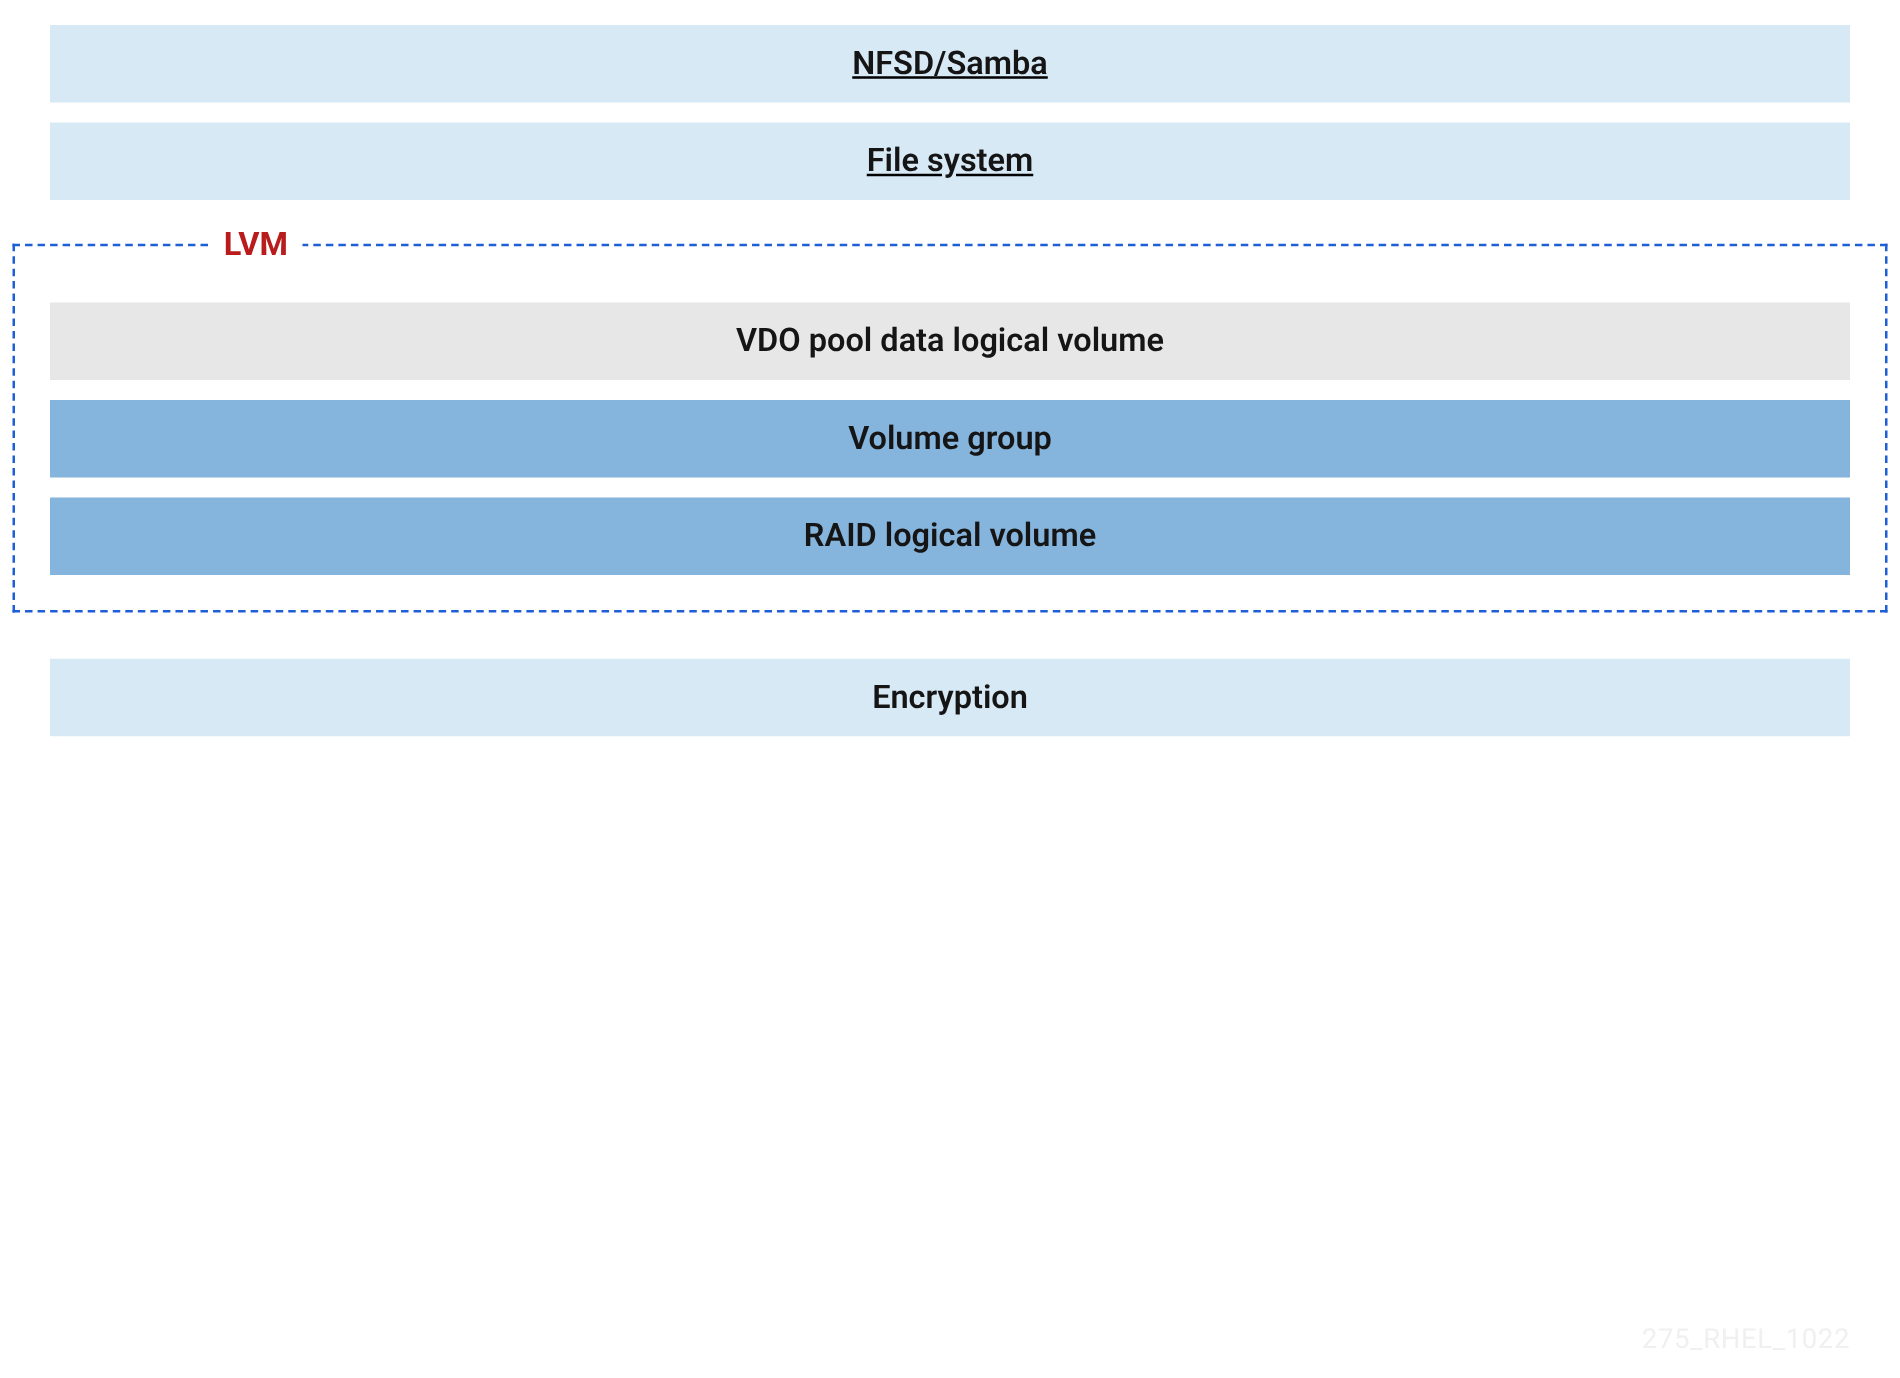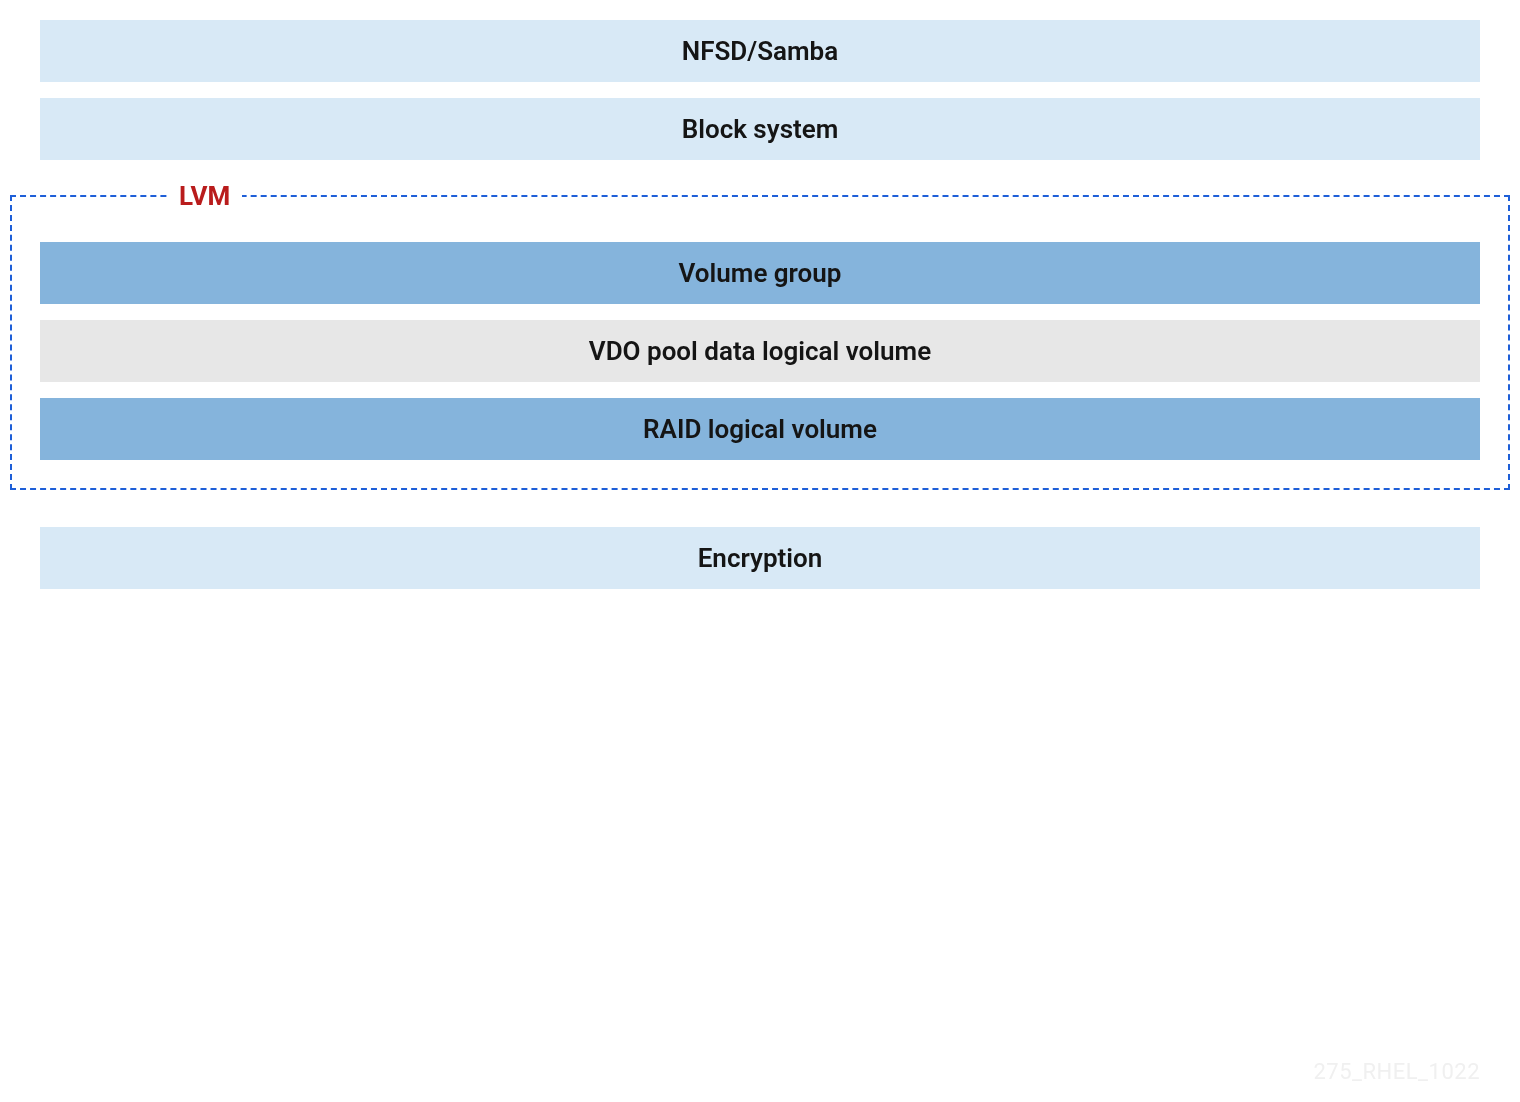--- a/index.html
+++ b/index.html
@@ -58,37 +58,38 @@
       position: absolute;
       bottom: 18px;
       right: 40px;
       font-size: 22px;
       color: #f0f0f0;
       font-weight: 400;
       letter-spacing: 0.5px;
     }
     .top-section {
       padding: 0 0px;
+      text-decoration: underline;
     }
     .bottom-section {
       padding: 12px 0px;
     }
   </style>
 </head>
 <body>
 
 <div class="top-section">
   <div class="layer layer-lightblue">NFSD/Samba</div>
-  <div class="layer layer-lightblue">Block system</div>
+  <div class="layer layer-lightblue">File system</div>
 </div>
 
 <div class="lvm-container">
   <div class="lvm-label">LVM</div>
+  <div class="layer layer-gray">VDO pool data logical volume</div>
   <div class="layer layer-blue">Volume group</div>
-  <div class="layer layer-gray">VDO pool data logical volume</div>
   <div class="layer layer-blue">RAID logical volume</div>
 </div>
 
 <div class="bottom-section">
   <div class="layer layer-lightblue">Encryption</div>
 </div>
 
 <div class="watermark">275_RHEL_1022</div>
 
 </body></html>

